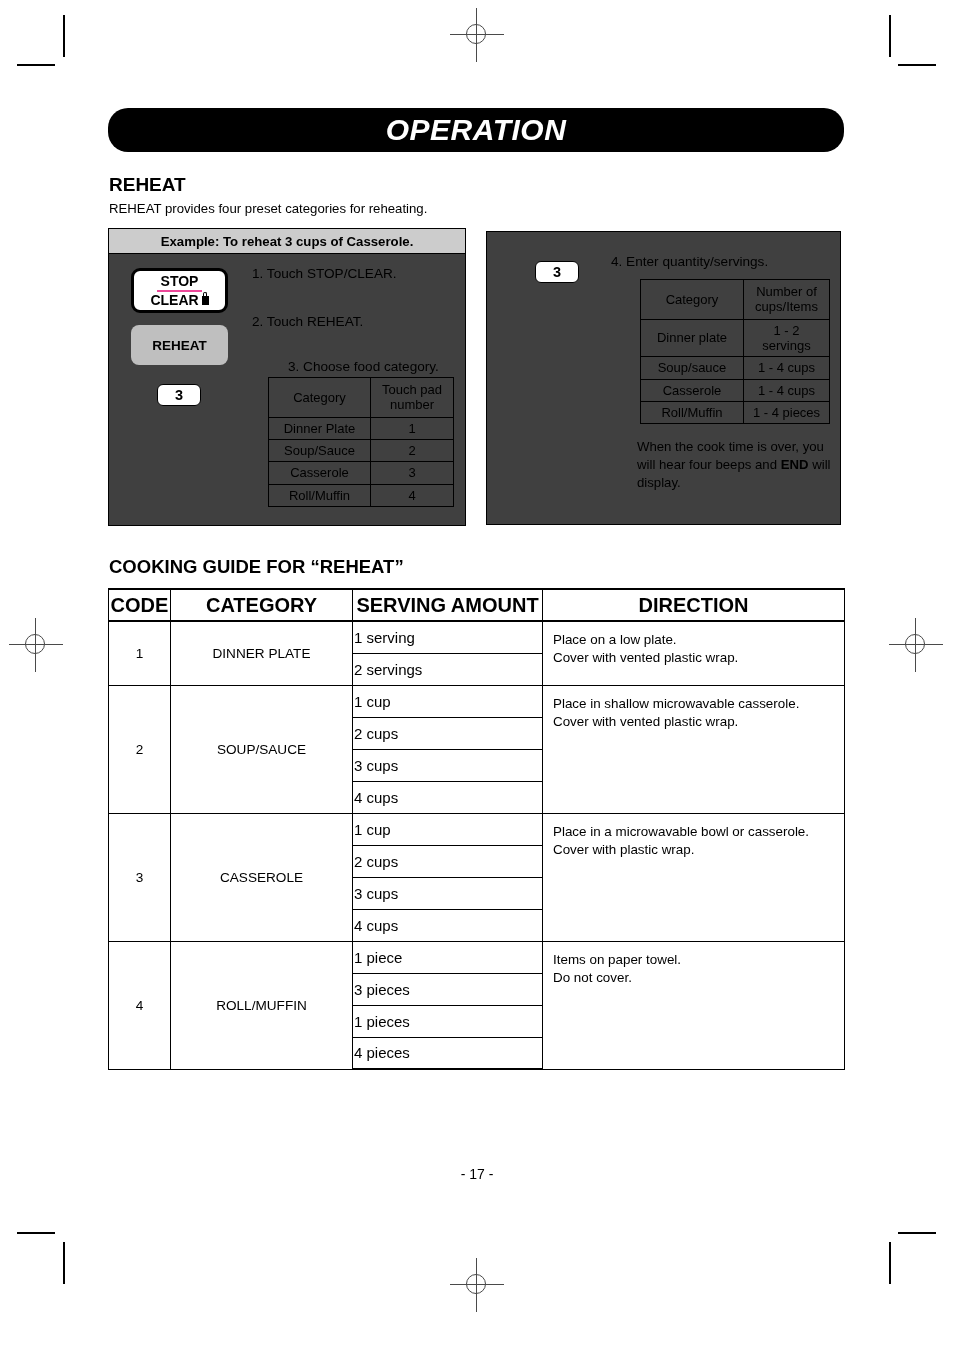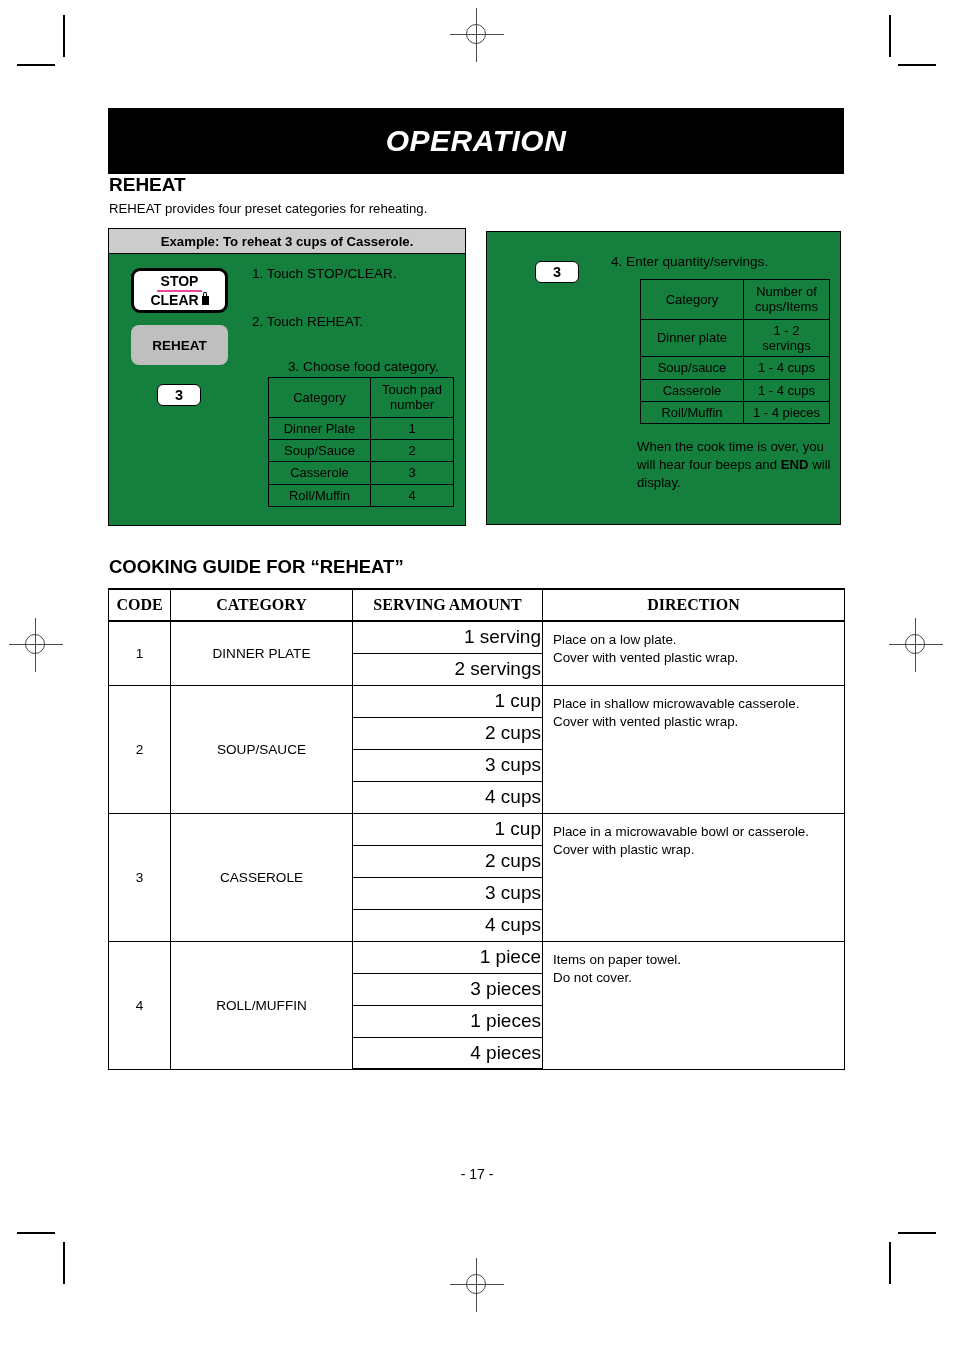--- a/index.html
+++ b/index.html
@@ -33,23 +33,23 @@
   }
   .regmark .rm-h {
     position: absolute; top: 26px; left: 0; height: 1px; width: 54px;
     background: #4a4a4a;
   }
 
   
   .banner {
     position: absolute;
     left: 108px; top: 108px;
-    width: 736px; height: 66px;
+    width: 736px; height: 44px;
     background: #000000;
-    display: flex; align-items: center; justify-content: center;
+    display: flex; align-items: center; justify-content: center; border-radius: 20px;
   }
   .banner-title {
     color: #ffffff;
     font-size: 30px;
     font-weight: bold;
     font-style: italic;
     letter-spacing: 0.5px;
   }
 
   
@@ -66,21 +66,21 @@
     position: absolute;
     left: 109px; top: 201px;
     font-size: 13.2px;
   }
 
   
   .exbox {
     position: absolute;
     border: 1.6px solid #000;
     box-sizing: border-box;
-    background: #15803d;
+    background: #404040;
   }
   #example-box-left  { left: 108px; top: 228px; width: 358px; height: 298px; }
   #example-box-right { left: 486px; top: 231px; width: 355px; height: 294px; }
 
   .example-banner {
     height: 24px;
     background: #cccccc;
     border-bottom: 1.6px solid #000;
     display: flex; align-items: center; justify-content: center;
     font-size: 13.2px; font-weight: bold;
@@ -198,40 +198,39 @@
     border-collapse: collapse;
     table-layout: fixed;
   }
   #guide-table td, #guide-table th {
     border: 1px solid #000;
     box-sizing: border-box;
   }
   #guide-table thead th {
     border-top: 2.4px solid #000;
     border-bottom: 2.4px solid #000;
-    font-size: 16px;
+    font-size: 20px;
     font-weight: bold;
     height: 32px;
     text-align: center;
-    font-family: Liberation Serif, serif;
   }
   #guide-table .c-code { width: 62px; }
   #guide-table .c-cat  { width: 182px; }
   #guide-table .c-amt  { width: 190px; }
   #guide-table .c-dir  { width: 302px; }
 
   #guide-table td.cell-code,
   #guide-table td.cell-cat {
     text-align: center;
     font-size: 13.6px;
     vertical-align: middle;
   }
   #guide-table td.cell-amt {
-    text-align: right;
-    font-size: 19px;
+    text-align: left;
+    font-size: 15px;
     height: 32px;
   }
   #guide-table td.cell-dir {
     font-size: 13.4px;
     vertical-align: top;
     padding: 9px 0 0 10px;
     line-height: 1.36;
   }
   #guide-table tbody tr.grp-first > td.cell-code,
   #guide-table tbody tr.grp-first > td.cell-cat,

